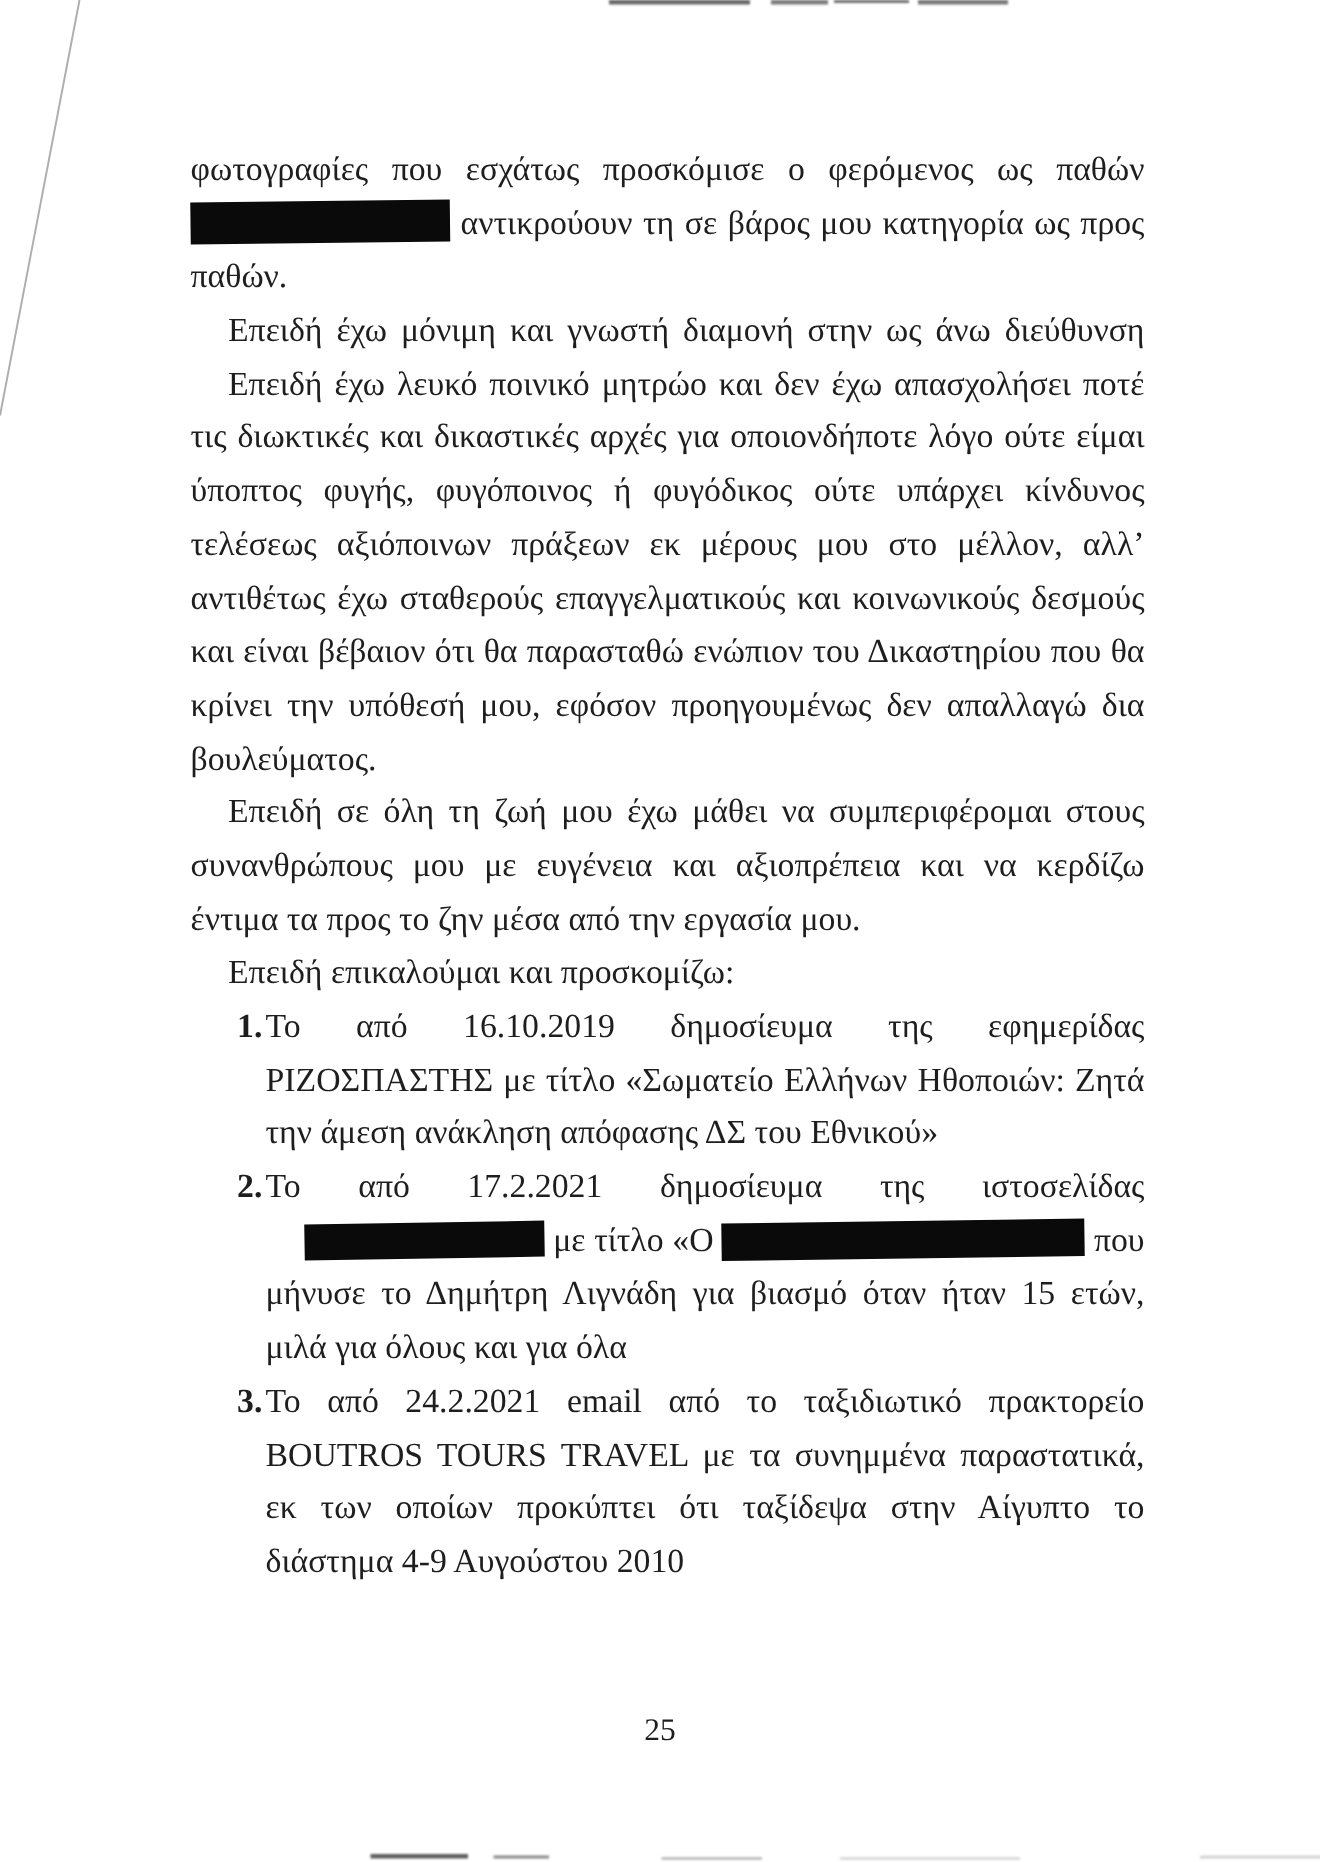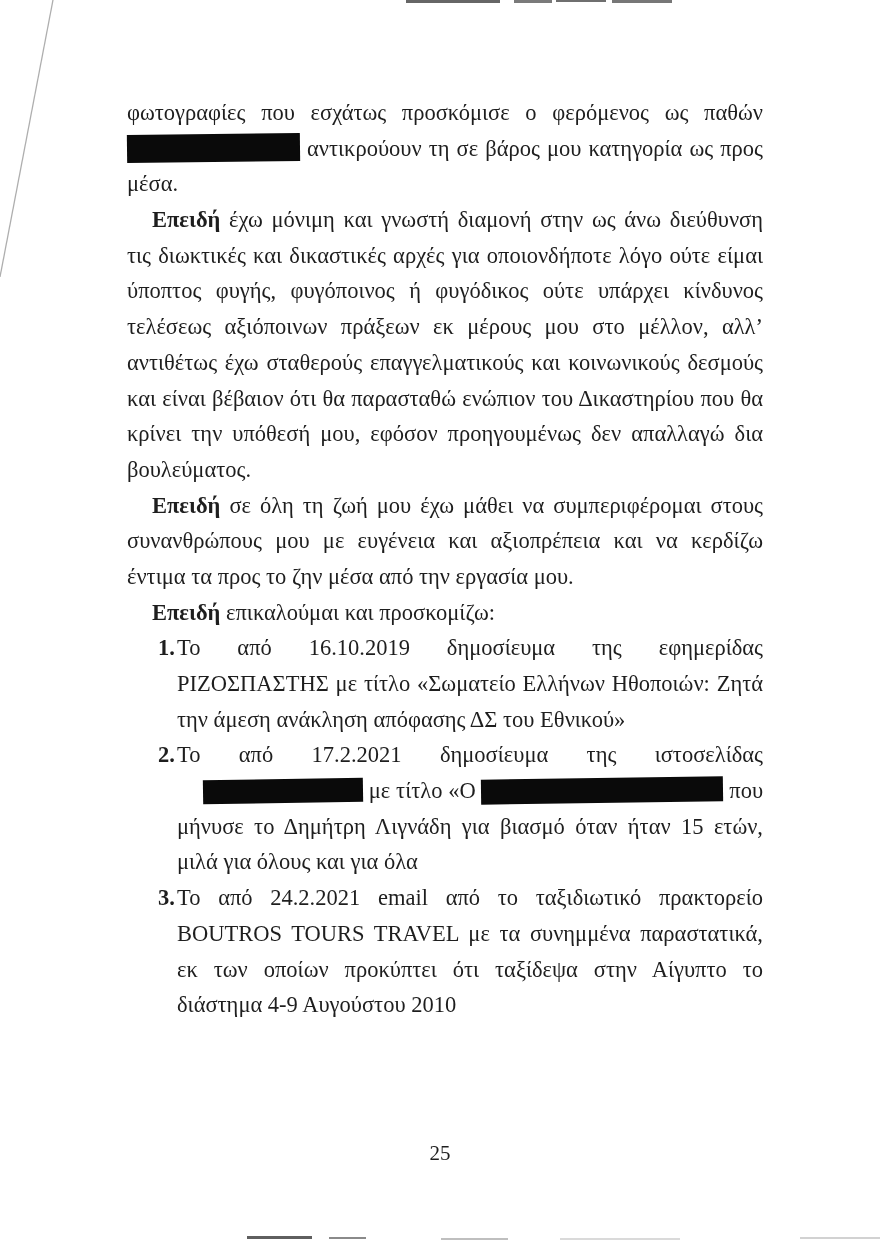--- a/index.html
+++ b/index.html
@@ -11,21 +11,21 @@
     position:relative;
     overflow:hidden;
   }
   .text-col {
     position:absolute; left:127px; top:95px; width:636px;
     font-size:22.5px; line-height:35.7px;
   }
   .ln  { height:35.7px; white-space:normal; }
   .just{ text-align:justify; text-align-last:justify; }
   .ind { text-indent:25px; }
-  .kw  { font-weight:bold; }
+  .kw  { font-weight:normal; }
   .li  { margin-left:50px; position:relative; }
   .num { position:absolute; left:-19px; top:0; font-weight:bold; }
   .redact { display:inline-block; background:#0a0a0a; }
   .r1  { width:173px; height:28px; vertical-align:-6px; transform:rotate(-0.7deg); }
   .ra  { width:160px; height:24px; vertical-align:-5px; margin-left:26px; transform:rotate(-0.9deg); }
   .rb  { width:242px; height:25px; vertical-align:-5px; transform:rotate(-0.8deg); }
   .pagenum {
     position:absolute; top:1141px; left:0; width:880px;
     text-align:center; font-size:21px;
   }
@@ -56,27 +56,31 @@
   <div class="edge-mark tm3"></div>
   <div class="edge-mark tm4"></div>
 
   <div class="text-col">
 
     <div class="ln just">φωτογραφίες που εσχάτως προσκόμισε ο φερόμενος ως παθών</div>
     <div class="ln just">
       <span class="redact r1"></span>
       <span>αντικρούουν τη σε βάρος μου κατηγορία ως προς</span>
     </div>
-    <div class="ln">μέσα.</div>
+    <div class="ln">παθών.</div>
 
     <div class="ln just ind">
       <span class="kw">Επειδή</span>
       <span>έχω μόνιμη και γνωστή διαμονή στην ως άνω διεύθυνση</span>
     </div>
 
+    <div class="ln just ind">
+      <span class="kw">Επειδή</span>
+      <span>έχω λευκό ποινικό μητρώο και δεν έχω απασχολήσει ποτέ</span>
+    </div>
     <div class="ln just">τις διωκτικές και δικαστικές αρχές για οποιονδήποτε λόγο ούτε είμαι</div>
     <div class="ln just">ύποπτος φυγής, φυγόποινος ή φυγόδικος ούτε υπάρχει κίνδυνος</div>
     <div class="ln just">τελέσεως αξιόποινων πράξεων εκ μέρους μου στο μέλλον, αλλ’</div>
     <div class="ln just">αντιθέτως έχω σταθερούς επαγγελματικούς και κοινωνικούς δεσμούς</div>
     <div class="ln just">και είναι βέβαιον ότι θα παρασταθώ ενώπιον του Δικαστηρίου που θα</div>
     <div class="ln just">κρίνει την υπόθεσή μου, εφόσον προηγουμένως δεν απαλλαγώ δια</div>
     <div class="ln">βουλεύματος.</div>
 
     <div class="ln just ind">
       <span class="kw">Επειδή</span>

